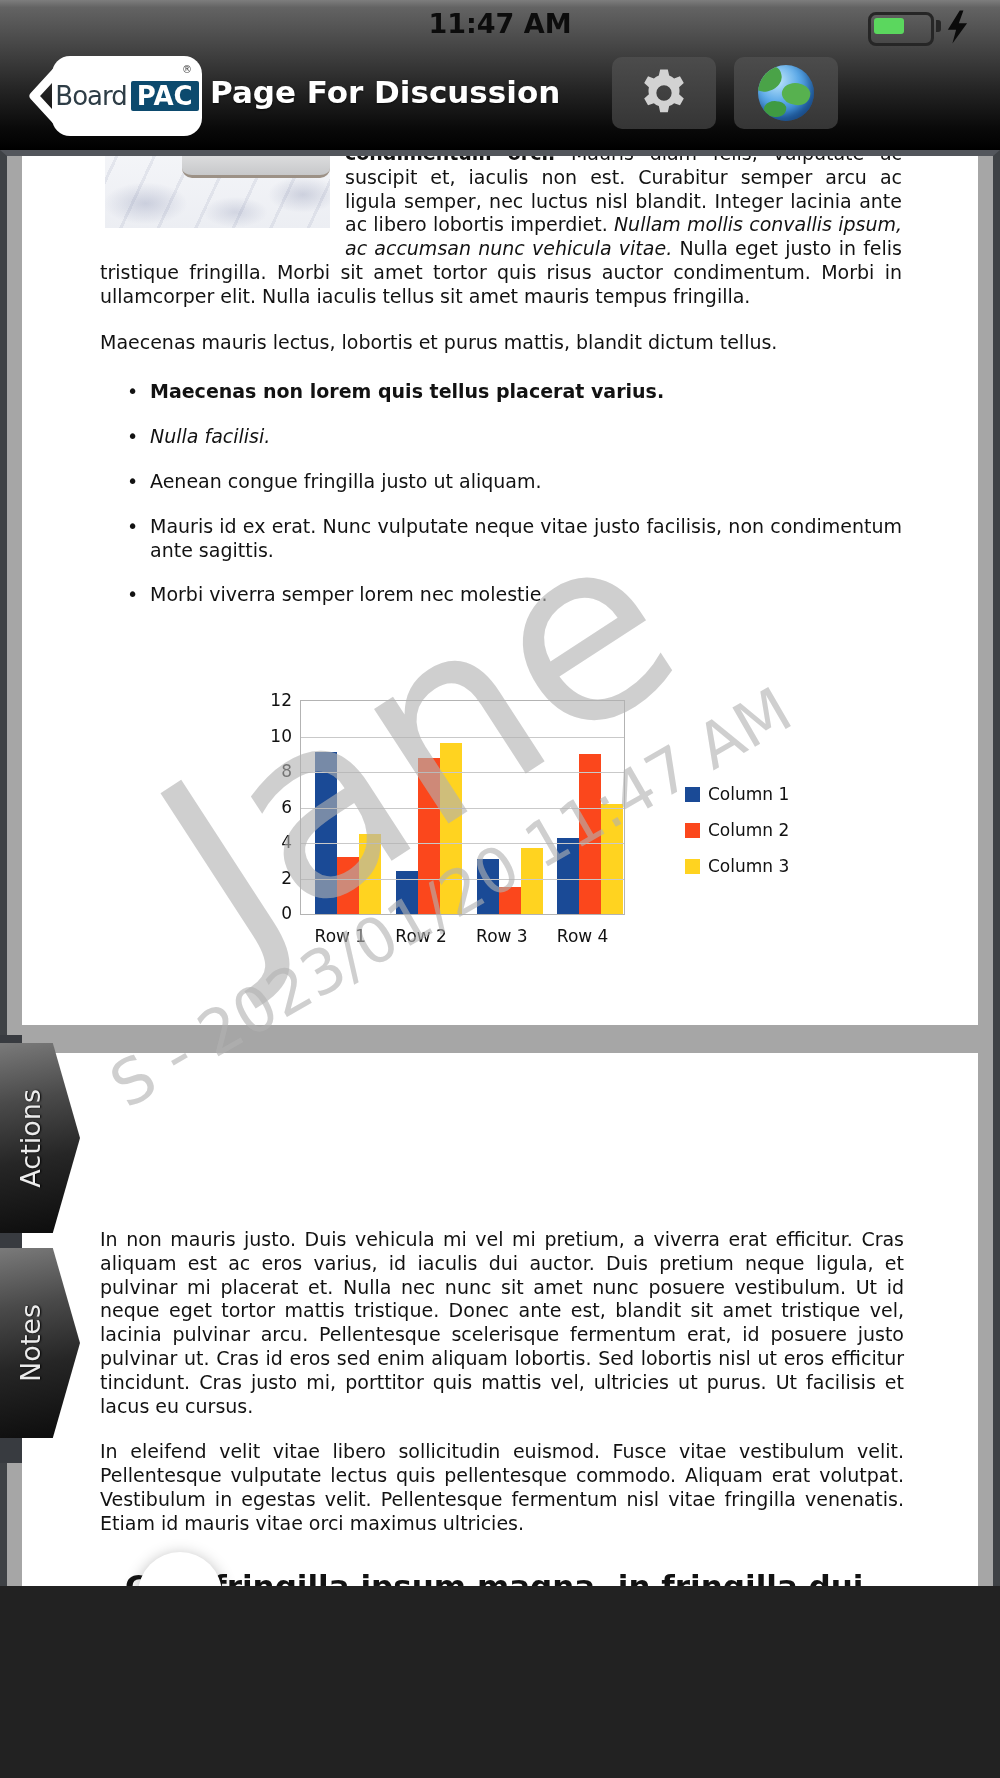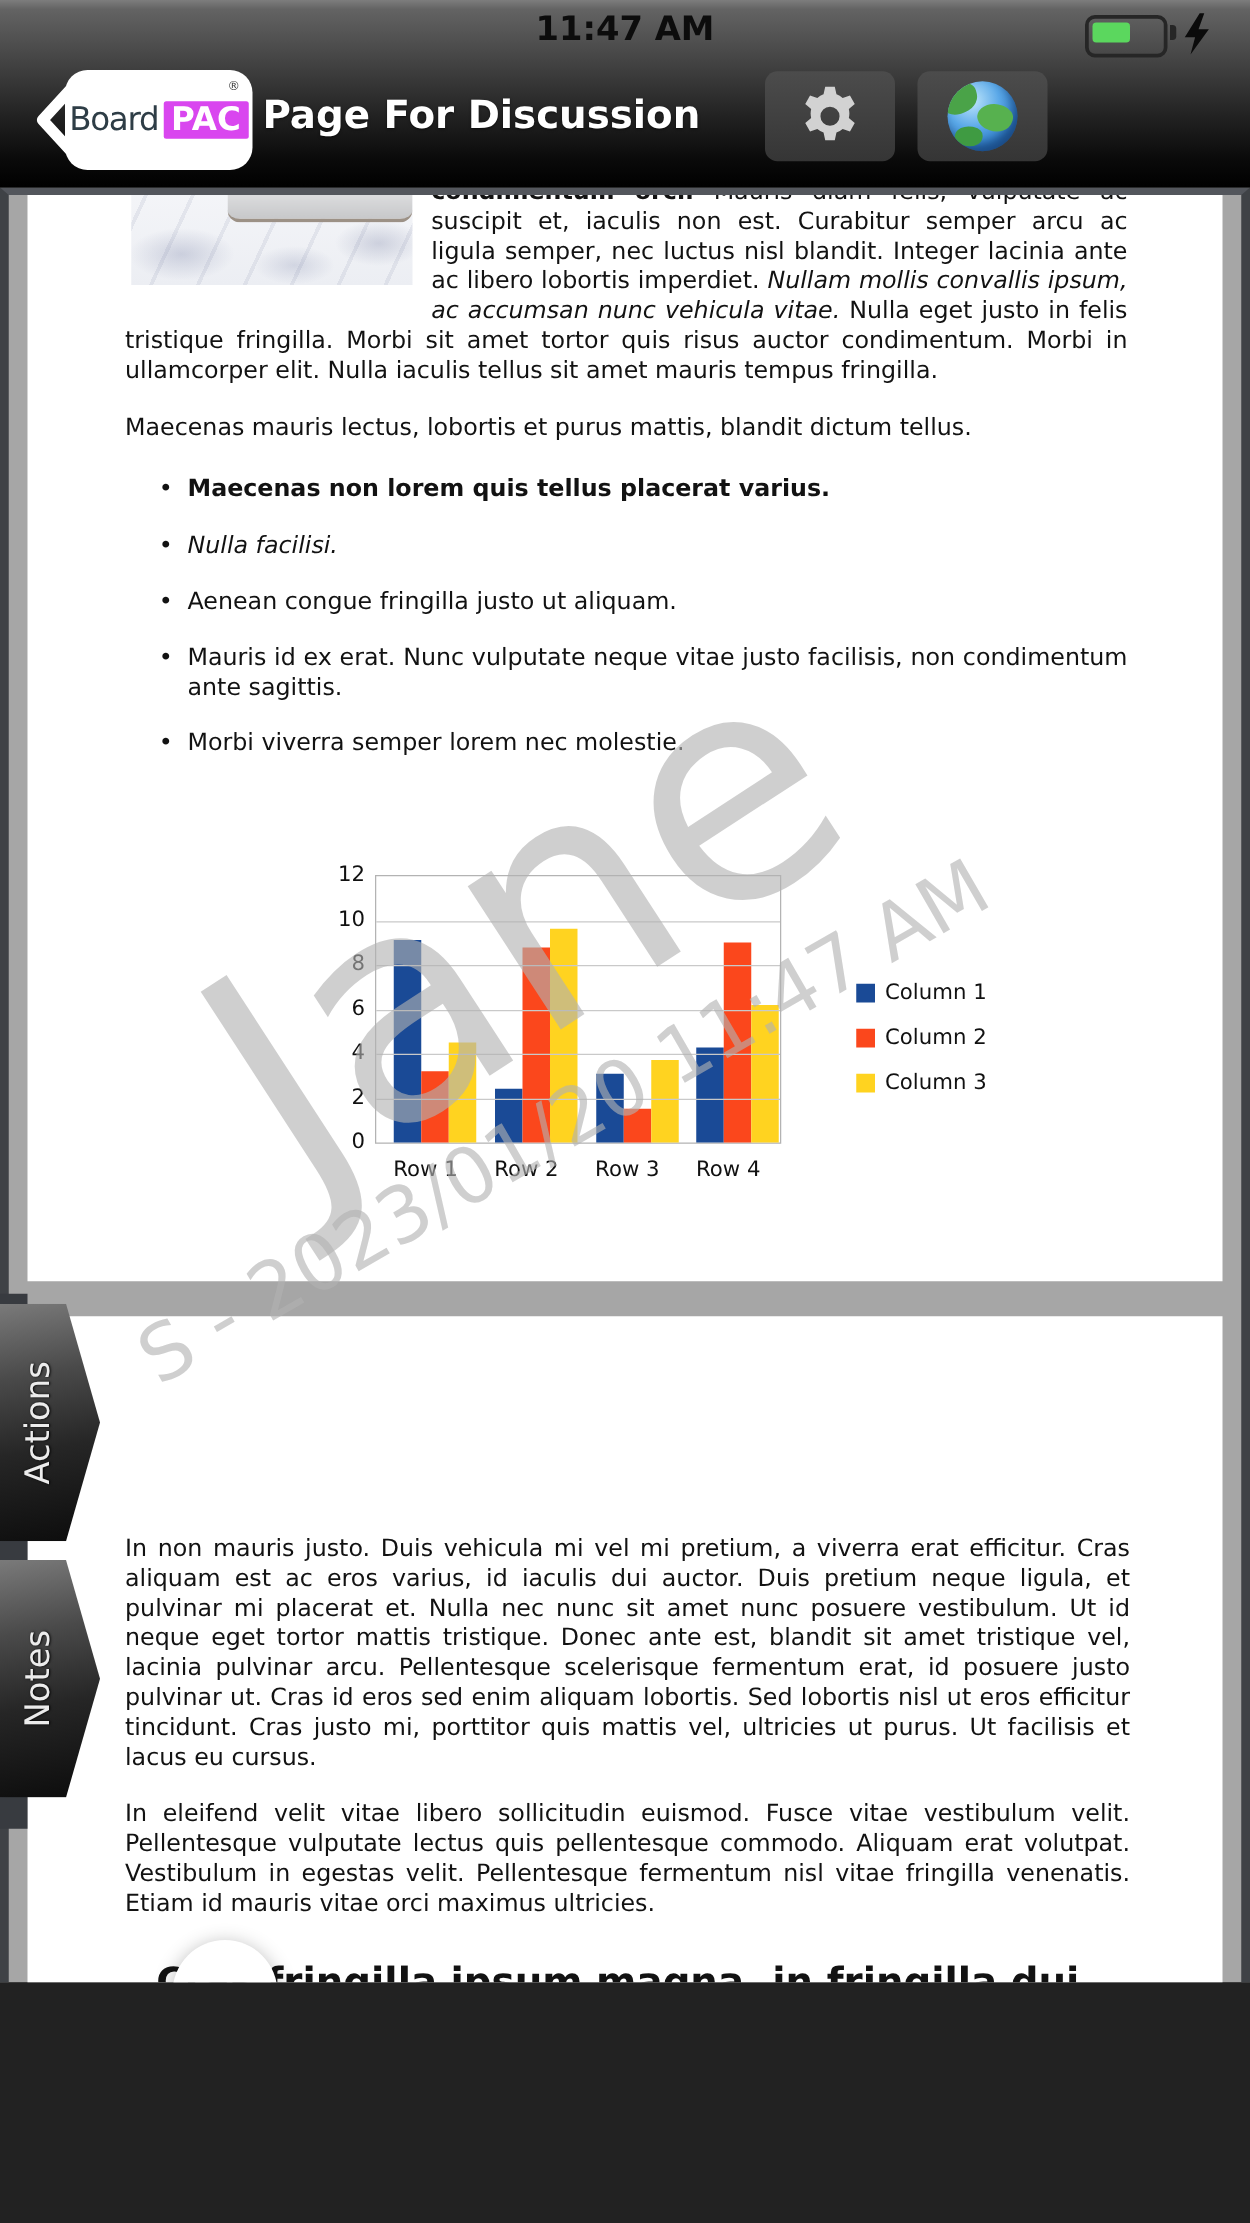--- a/index.html
+++ b/index.html
@@ -12,21 +12,21 @@
   .time{position:absolute;left:0;right:0;top:8px;text-align:center;font-size:27px;font-weight:bold;color:#0c0c0c;}
   .batt-wrap{position:absolute;right:32px;top:10px;width:100px;height:36px;}
   .batt{position:absolute;left:0;top:2px;width:60px;height:28px;border:3px solid #262626;border-radius:8px;}
   .batt-fill{position:absolute;left:3px;top:3px;width:30px;height:16px;background:#5bd75e;border-radius:3px;}
   .batt-nub{position:absolute;left:68px;top:10px;width:5px;height:12px;background:#262626;border-radius:0 3px 3px 0;}
   .bolt{position:absolute;right:0;top:0;}
   .back{position:absolute;left:26px;top:66px;}
   .logo{position:absolute;left:52px;top:56px;width:150px;height:80px;background:#fff;border-radius:18px;
         display:flex;align-items:center;justify-content:center;}
   .logo .board{color:#2e3d46;font-weight:normal;font-size:26px;letter-spacing:-1px;}
-  .logo .pacbox{background:#d946ef;color:#fff;font-weight:bold;font-size:26px;padding:0 6px;margin-left:4px;border-radius:2px;}
+  .logo .pacbox{background:#0c4a6e;color:#fff;font-weight:bold;font-size:26px;padding:0 6px;margin-left:4px;border-radius:2px;}
   .logo .reg{position:absolute;top:8px;right:10px;font-size:10px;color:#444;}
   .title{position:absolute;left:210px;top:74px;width:345px;text-align:center;color:#fff;font-size:31px;font-weight:bold;
          text-shadow:0 1px 2px rgba(0,0,0,.6);white-space:nowrap;}
   .hbtn{position:absolute;top:57px;width:104px;height:72px;border-radius:10px;
         background:linear-gradient(#4c4c4c,#353535);display:flex;align-items:center;justify-content:center;}
   .hbtn.gear{left:612px;} .hbtn.globe{left:734px;}
   .globe-ball{position:relative;width:56px;height:56px;border-radius:50%;overflow:hidden;
         background:radial-gradient(circle at 35% 28%,#bfe6fb 0%,#5aa8e8 40%,#2d7cc9 70%,#1b5ea8 100%);
         box-shadow:inset -4px -6px 8px rgba(0,0,30,.35);}
   .globe-ball i{position:absolute;background:#4aa348;border-radius:60% 40% 55% 45%;}

